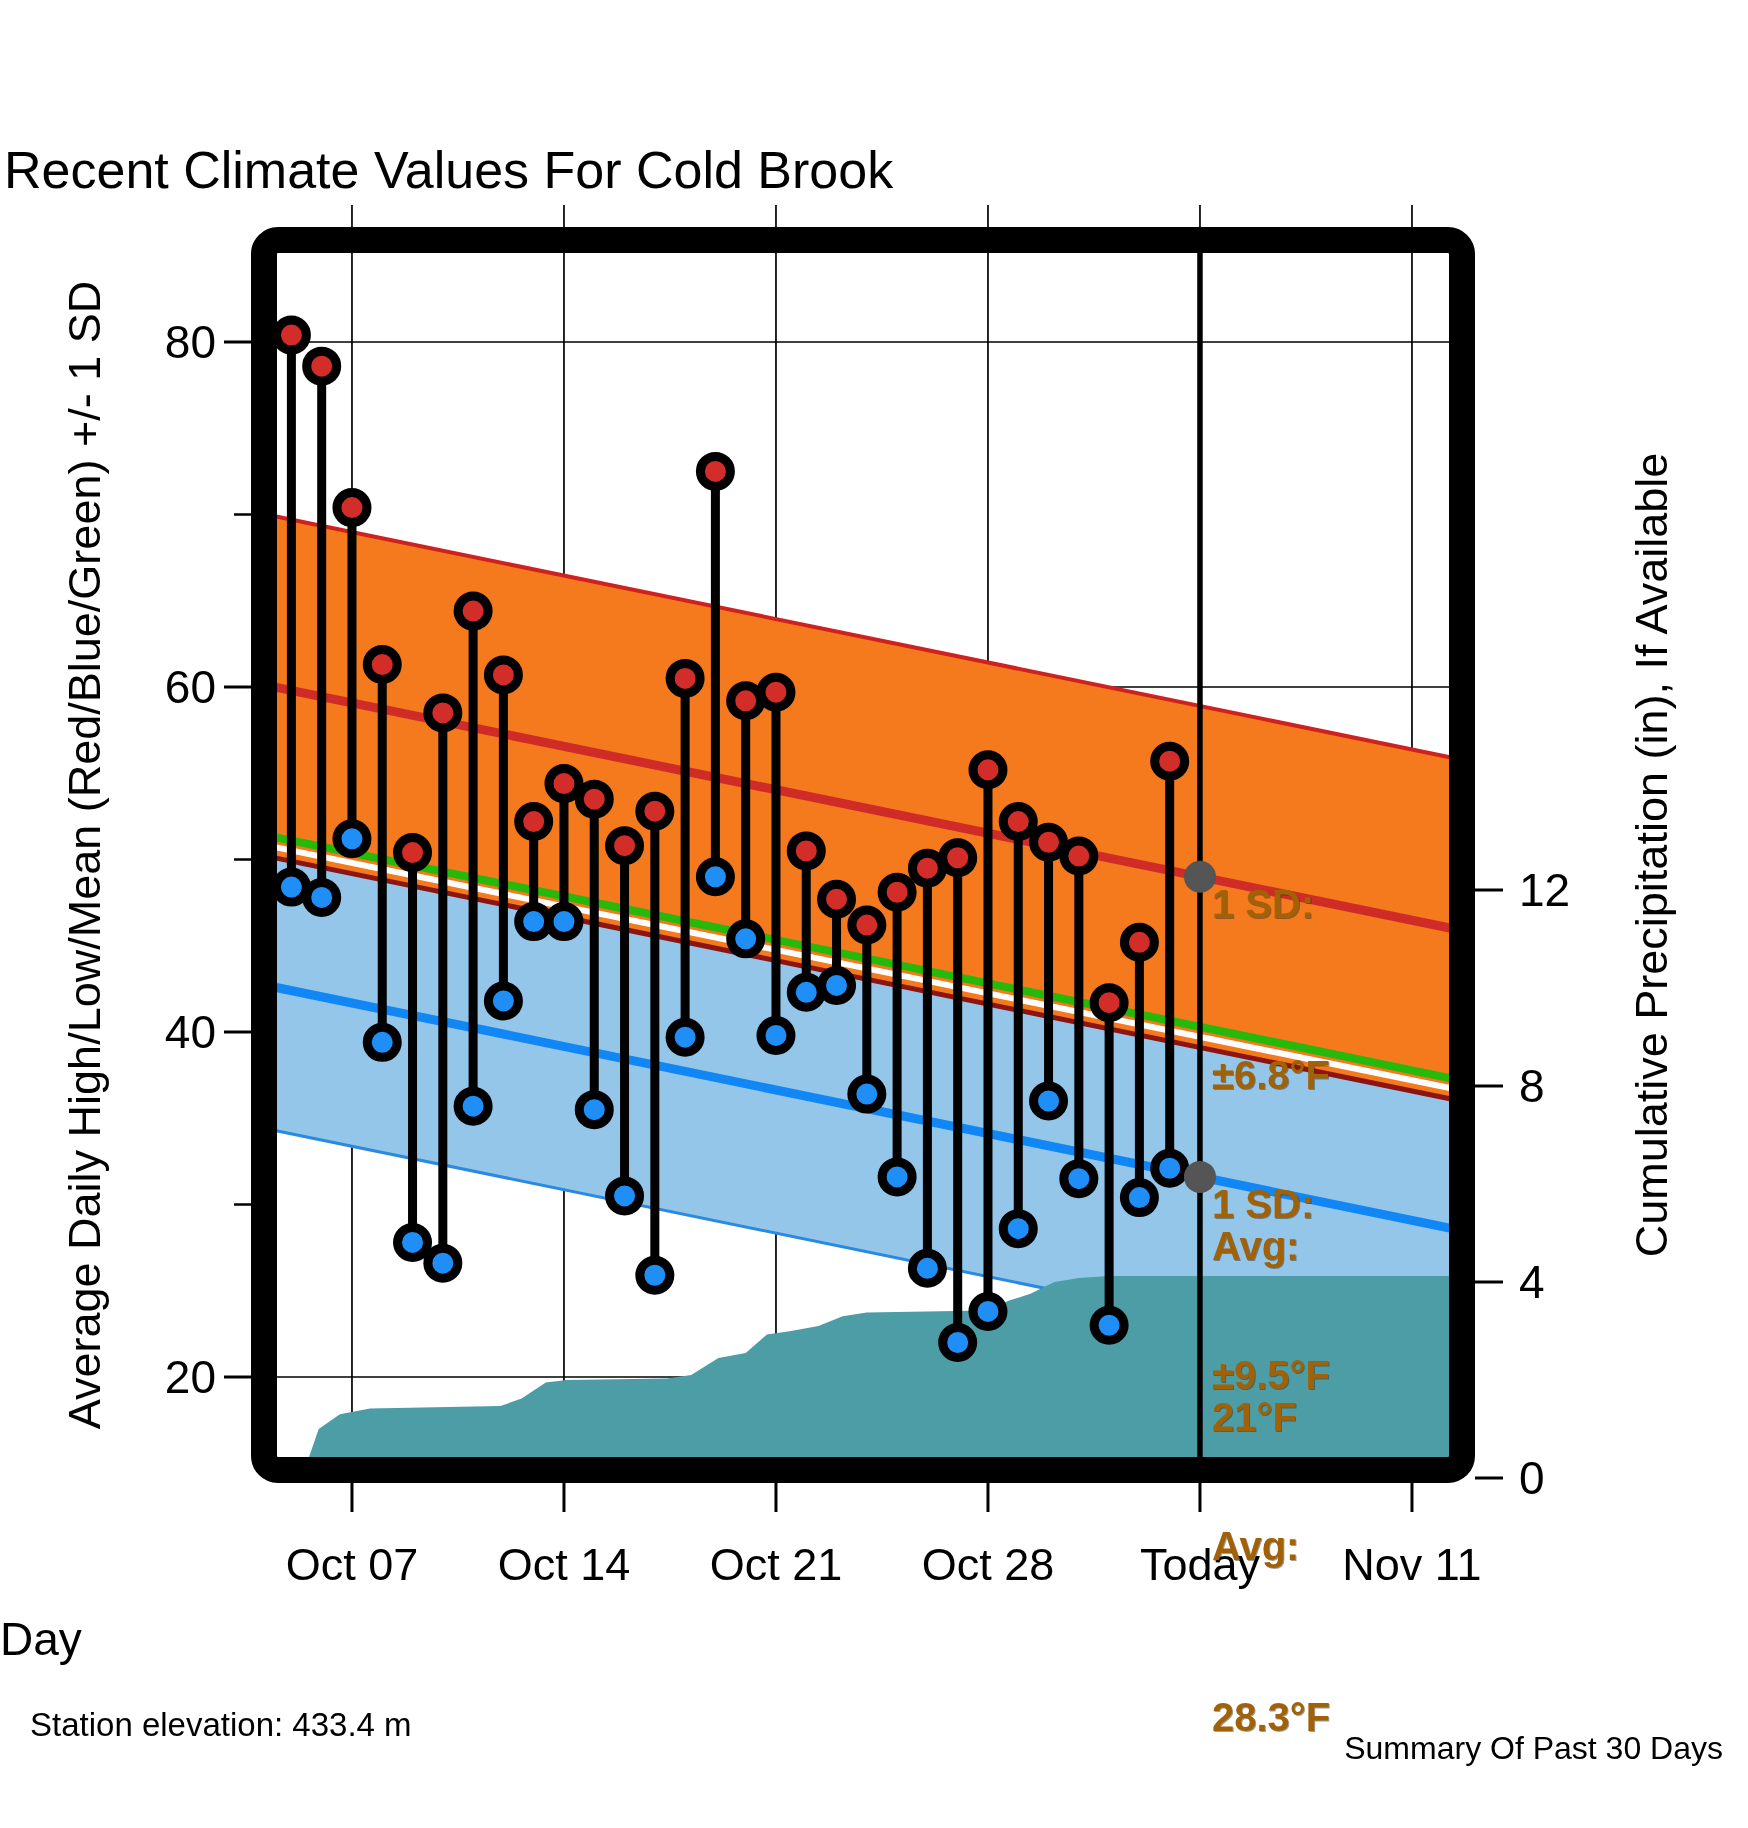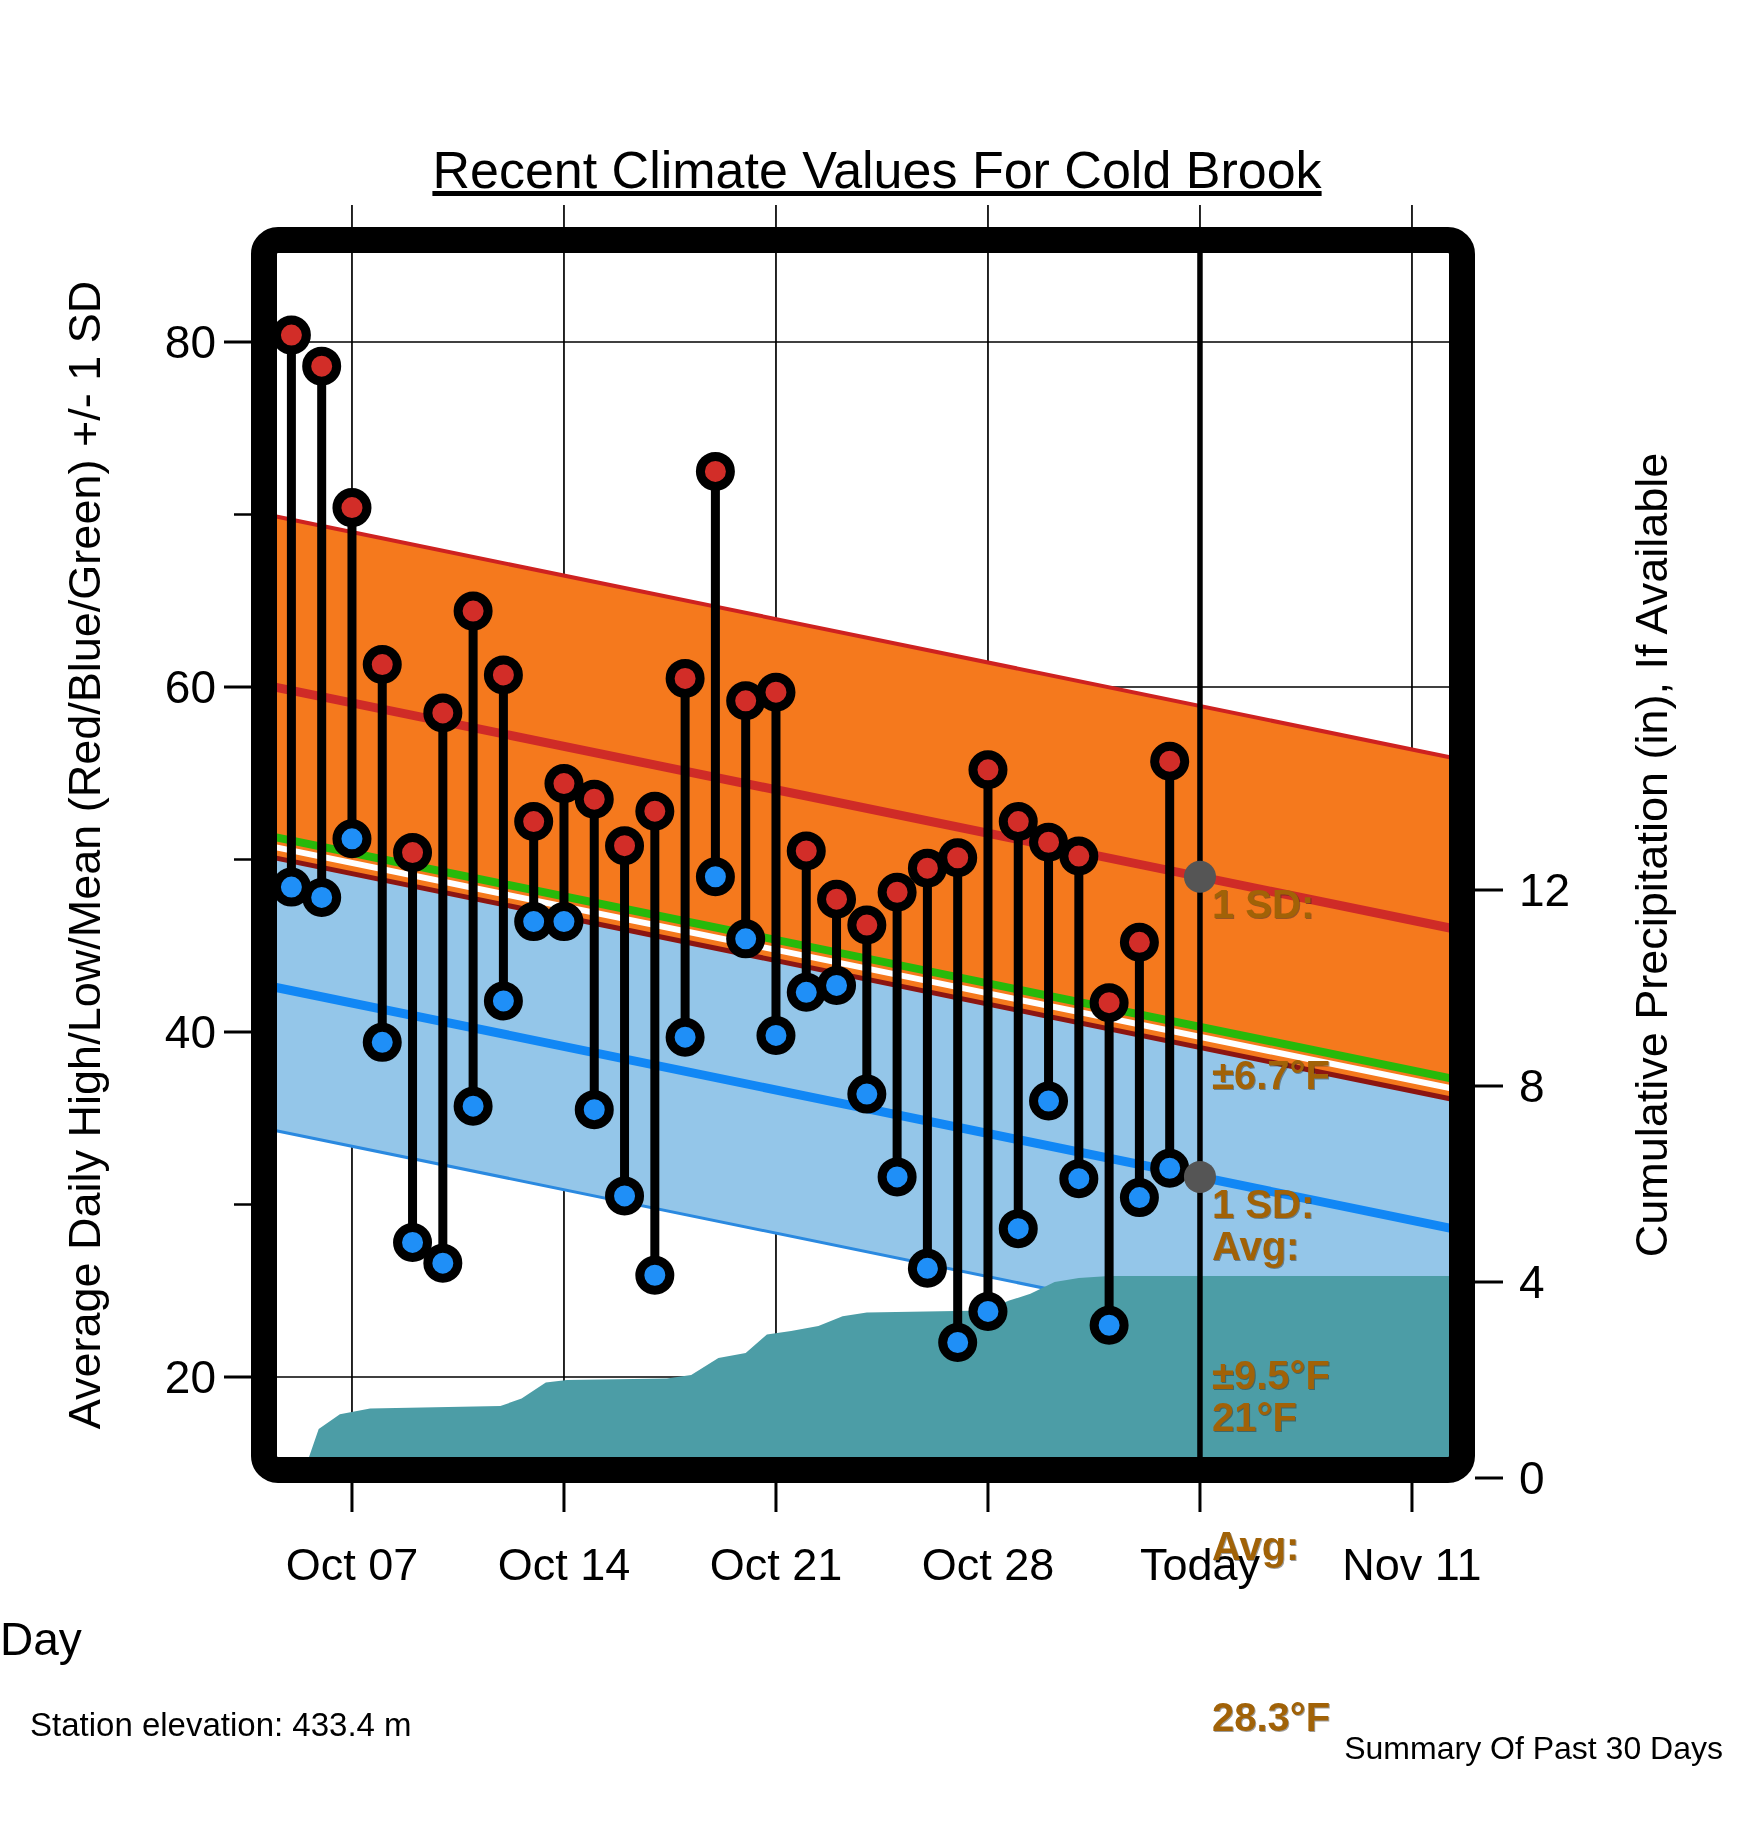--- a/index.html
+++ b/index.html
@@ -1,20 +1,20 @@
 <!DOCTYPE html>
 <html><head>
 <meta charset="utf-8">
 <style>
   html,body{margin:0;padding:0;background:#fff;}
   .fig{position:relative;width:1748px;height:1828px;background:#fff;overflow:hidden;
        font-family:"Liberation Sans","DejaVu Sans",sans-serif;color:#000;}
   .fig svg{position:absolute;left:0;top:0;}
   .ovl{position:absolute;white-space:pre;}
-  .title{left:14px;top:140px;width:1726px;text-align:center;font-size:52px;text-decoration:underline;}
+  .title{left:4px;top:140px;width:1726px;font-size:52px;}
   .yl{left:85px;top:855px;transform:translate(-50%,-50%) rotate(-90deg);font-size:45px;}
   .yr{left:1652px;top:855px;transform:translate(-50%,-50%) rotate(-90deg);font-size:45px;}
   .xl{left:0;top:1612px;width:1726px;font-size:46px;}
   .ann{font-size:40px;font-weight:bold;color:#a16207;line-height:57px;
        text-shadow:1px 1px 0 rgba(40,40,40,.45);}
   .ann div{white-space:nowrap;}
   .annHigh{left:1212px;top:762px;}
   .annLow{left:1212px;top:1062px;}
   .days{left:1212px;top:1368px;font-size:44px;font-weight:bold;color:#1c1c1c;line-height:56px;
         text-shadow:1px 1px 0 rgba(0,0,0,.4);}
@@ -175,21 +175,21 @@
       <text x="1411.9708999999998" y="1580" font-size="45" text-anchor="middle" font-family="&quot;Liberation Sans&quot;,&quot;DejaVu Sans&quot;,sans-serif" fill="#000" font-weight="normal">Nov 11</text>
     </svg>
 
   <div class="ovl title">Recent Climate Values For Cold Brook</div>
   <div class="ovl yl">Average Daily High/Low/Mean (Red/Blue/Green) +/- 1 SD</div>
   <div class="ovl yr">Cumulative Precipitation (in), If Available</div>
   <div class="ovl xl">Day</div>
 
   <div class="ovl ann annHigh">
     <div>1 SD:</div>
-    <div>±6.7°F</div>
+    <div>±6.8°F</div>
     <div>Avg:</div>
     <div>21°F</div>
   </div>
 
   <div class="ovl ann annLow">
     <div>1 SD:</div>
     <div>±9.5°F</div>
     <div>Avg:</div>
     <div>28.3°F</div>
   </div>

